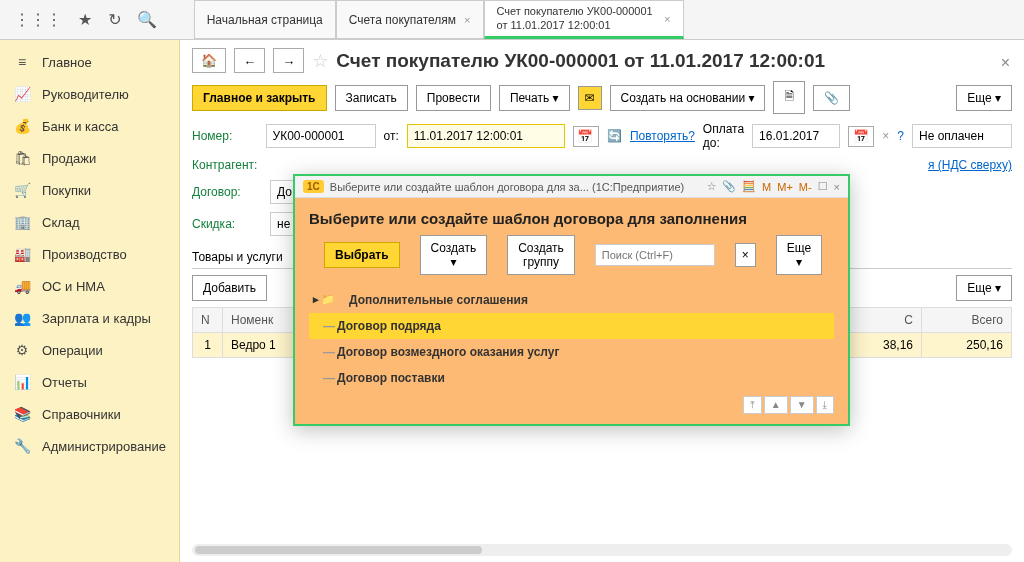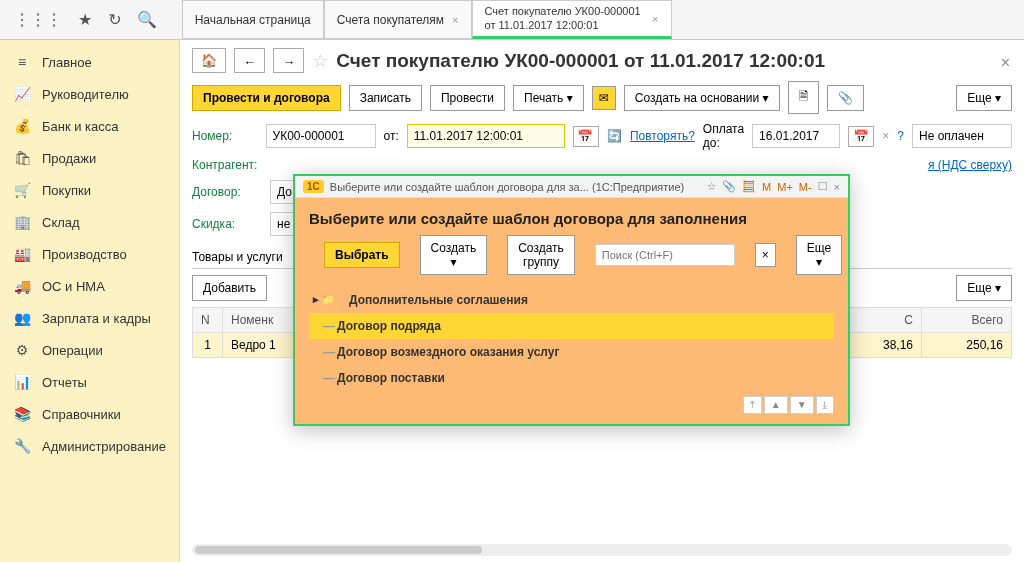--- a/index.html
+++ b/index.html
@@ -1,20 +1,20 @@
 <!DOCTYPE html>
 <html><head>
 <meta charset="utf-8">
 <style>
 * { box-sizing: border-box; margin: 0; padding: 0; font-family: Arial, sans-serif; }
 body { width: 1024px; height: 562px; overflow: hidden; background: #fff; position: relative; }
 .topbar { height: 40px; background: #f5f5f5; border-bottom: 1px solid #ccc; display: flex; align-items: center; }
 .app-icons { display: flex; align-items: center; gap: 16px; padding: 0 14px; }
 .app-icons span { font-size: 16px; color: #555; cursor: pointer; }
-.tabs { display: flex; height: 100%; margin-left: 10px; }
+.tabs { display: flex; height: 100%; margin-left: 22px; }
 .tab { padding: 6px 12px; border: 1px solid #ccc; background: #f9f9f9; font-size: 12px; color: #333; display: flex; align-items: center; gap: 8px; max-width: 200px; cursor: pointer; position: relative; }
 .tab.active { background: #fff; border-bottom: 3px solid #33cc66; }
 .tab .close { color: #999; font-size: 11px; }
 .main { display: flex; height: calc(100% - 40px); }
 .sidebar { width: 180px; background: #fdf2c4; border-right: 1px solid #e5d98f; padding-top: 6px; }
 .sb-item { display: flex; align-items: center; gap: 12px; padding: 8px 14px; font-size: 13px; color: #333; cursor: pointer; }
 .sb-item .ic { width: 16px; text-align: center; color: #555; font-size: 14px; }
 .content { flex: 1; background: #fff; position: relative; padding: 8px 12px; overflow: hidden; }
 .doc-header { display: flex; align-items: center; gap: 8px; margin-bottom: 8px; }
 .icon-btn { border: 1px solid #aaa; background: #fff; padding: 4px 8px; font-size: 13px; cursor: pointer; }
@@ -43,21 +43,21 @@
 .scrollbar-h::after { content: ''; position: absolute; left: 3px; top: 2px; width: 35%; height: 8px; background: #ccc; border-radius: 4px; }
 
 
 .modal { position: absolute; left: 293px; top: 174px; width: 557px; height: 252px; background: #fdba74; border: 2px solid #33cc66; box-shadow: 0 4px 20px rgba(0,0,0,0.25); z-index: 100; }
 .m-title { background: #f3f3f3; border-bottom: 1px solid #ddd; padding: 4px 8px; font-size: 11px; color: #555; display: flex; align-items: center; gap: 6px; }
 .m-title .badge { background: #ffcc33; color: #a05a00; border-radius: 3px; padding: 1px 4px; font-size: 10px; font-weight: bold; }
 .m-title .tools { margin-left: auto; display: flex; gap: 6px; align-items: center; }
 .m-title .tools span { font-size: 11px; color: #888; cursor: pointer; }
 .m-h2 { font-size: 15px; font-weight: bold; padding: 12px 14px 8px; color: #222; }
 .m-bar { display: flex; gap: 20px; padding: 0 29px 8px; align-items: center; }
-.m-search { border: 1px solid #ccc; padding: 4px 6px; font-size: 11px; color: #aaa; width: 140px; }
+.m-search { border: 1px solid #ccc; padding: 4px 6px; font-size: 11px; color: #aaa; width: 120px; }
 .m-list { padding: 4px 14px; }
 .m-item { padding: 6px 8px 6px 28px; font-size: 12px; color: #333; border-bottom: 0; cursor: pointer; position: relative; font-weight: bold; }
 .m-item.folder::before { content: '▸ 📁'; position: absolute; left: 4px; font-size: 11px; }
 .m-item.doc::before { content: '—'; position: absolute; left: 14px; color: #999; }
 .m-item.folder { padding-left: 40px; }
 .m-item.sel { background: #ffd633; }
 .m-nav { position: absolute; bottom: 10px; right: 14px; display: flex; gap: 2px; }
 .m-nav span { border: 1px solid #ccc; padding: 2px 6px; font-size: 10px; color: #888; cursor: pointer; background: #fff; }
 </style>
 </head>
@@ -145,21 +145,21 @@
     <div class="doc-header">
       <button class="icon-btn">🏠</button>
       <button class="icon-btn">←</button>
       <button class="icon-btn">→</button>
       <span class="star-fav">☆</span>
       <span class="h1">Счет покупателю УК00-000001 от 11.01.2017 12:00:01</span>
       <span class="close-doc">×</span>
     </div>
 
     <div class="toolbar">
-      <button class="btn primary">Провести и договора</button>
+      <button class="btn primary">Главное и закрыть</button>
       <button class="btn">Записать</button>
       <button class="btn">Провести</button>
       <button class="btn"><span>Печать</span> ▾</button>
       <button class="btn env">✉</button>
       <button class="btn"><span>Создать на основании</span> ▾</button>
       <button class="btn">🗎</button>
       <button class="btn">📎</button>
       <div class="right-push">
           <button class="btn"><span>Еще</span> ▾</button>
         </div>

